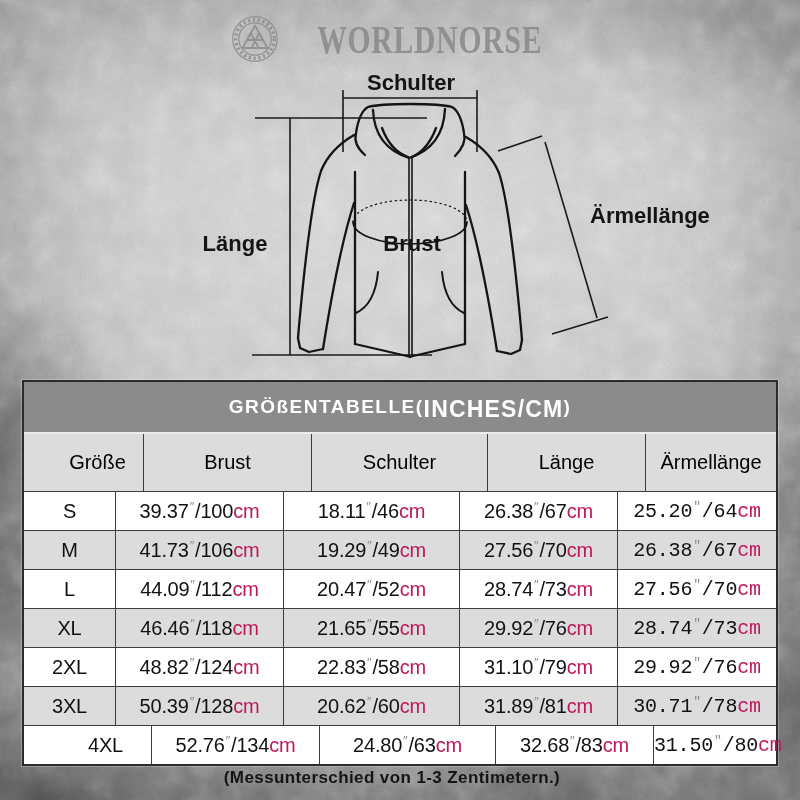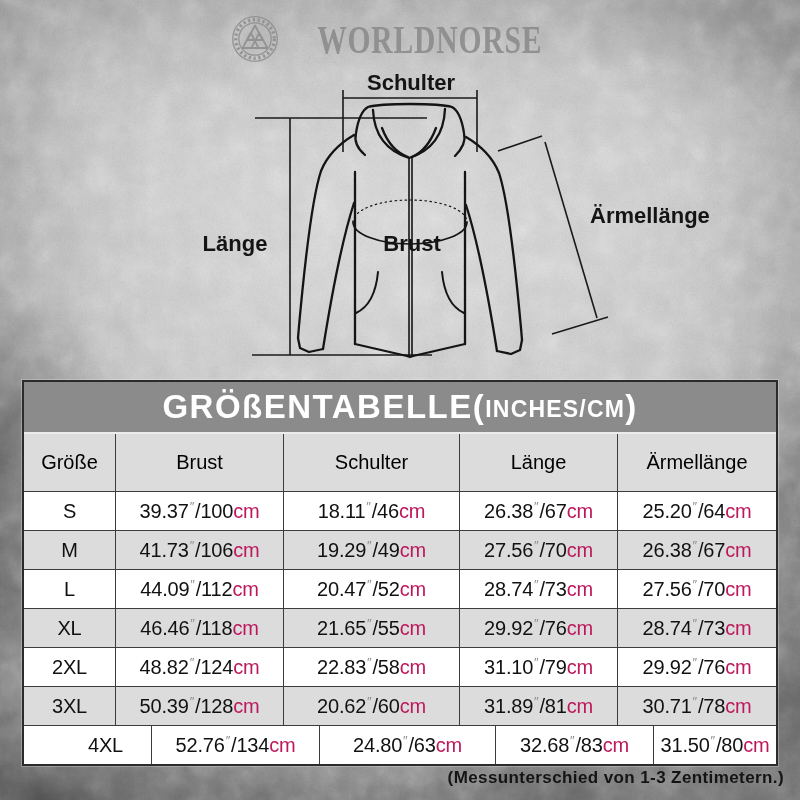--- a/index.html
+++ b/index.html
@@ -44,39 +44,39 @@
   .size-table{
     position:absolute;left:22px;top:380px;width:756px;z-index:3;
     background:#fff;border:2px solid #2b2b2b;box-sizing:border-box;
     box-shadow:0 0 0 1px rgba(255,255,255,.25);
   }
   .table-title{
     height:50px;background:#8b8b8b;color:#fff;
     display:flex;align-items:center;justify-content:center;
     border-bottom:2px solid #ececec;
   }
-  .title-main,.title-close{font-size:33px;font-weight:bold;letter-spacing:1.5px;}
+  .title-main,.title-close{font-size:19px;font-weight:bold;letter-spacing:1.5px;}
   .title-units{font-size:23px;font-weight:bold;letter-spacing:1.2px;position:relative;top:2px;}
   .thead,.tr{display:grid;grid-template-columns:92px 168px 176px 158px 1fr;}
-  .thead{height:57px;background:#dcdcdc;border-bottom:1px solid #3c3c3c;}
+  .thead{height:57px;background:#dcdcdc;border-bottom:1px solid #3c3c3c;padding-left:28px;}
   .th{display:flex;align-items:center;justify-content:center;font-size:20px;color:#000;
       border-right:1px solid #3c3c3c;}
   .th:last-child{border-right:none;}
   .tr{height:38px;background:#fff;border-bottom:1px solid #3c3c3c;}
   .tr:last-child{border-bottom:none;padding-left:36px;}
   .tr.alt{background:#dcdcdc;}
   .td{display:flex;align-items:center;justify-content:center;font-size:20px;color:#111;
       border-right:1px solid #3c3c3c;letter-spacing:-.2px;}
-  .td:last-child{border-right:none;}
+  .td:last-child{border-right:none;font-family:Liberation Mono, monospace;}
   .num{color:#111;}
   .unit{color:#be185d;text-align:center;}
   .inch-mark{color:#8e8e8e;font-size:13px;position:relative;top:-5px;margin:0 1px;}
 
   .footnote{
-    position:absolute;top:768px;left:0;right:16px;z-index:3;text-align:right;
+    position:absolute;top:768px;left:0;right:16px;z-index:3;text-align:center;
     font-size:17px;font-weight:bold;color:#141414;letter-spacing:.4px;
   }
 </style>
 </head>
 <body>
 
 <div class="bg-base"></div>
 <svg class="bg-noise" width="800" height="800">
   <filter id="grunge">
       <feTurbulence type="fractalNoise" baseFrequency="0.035" numOctaves="5" stitchTiles="stitch" seed="7"></feTurbulence>

